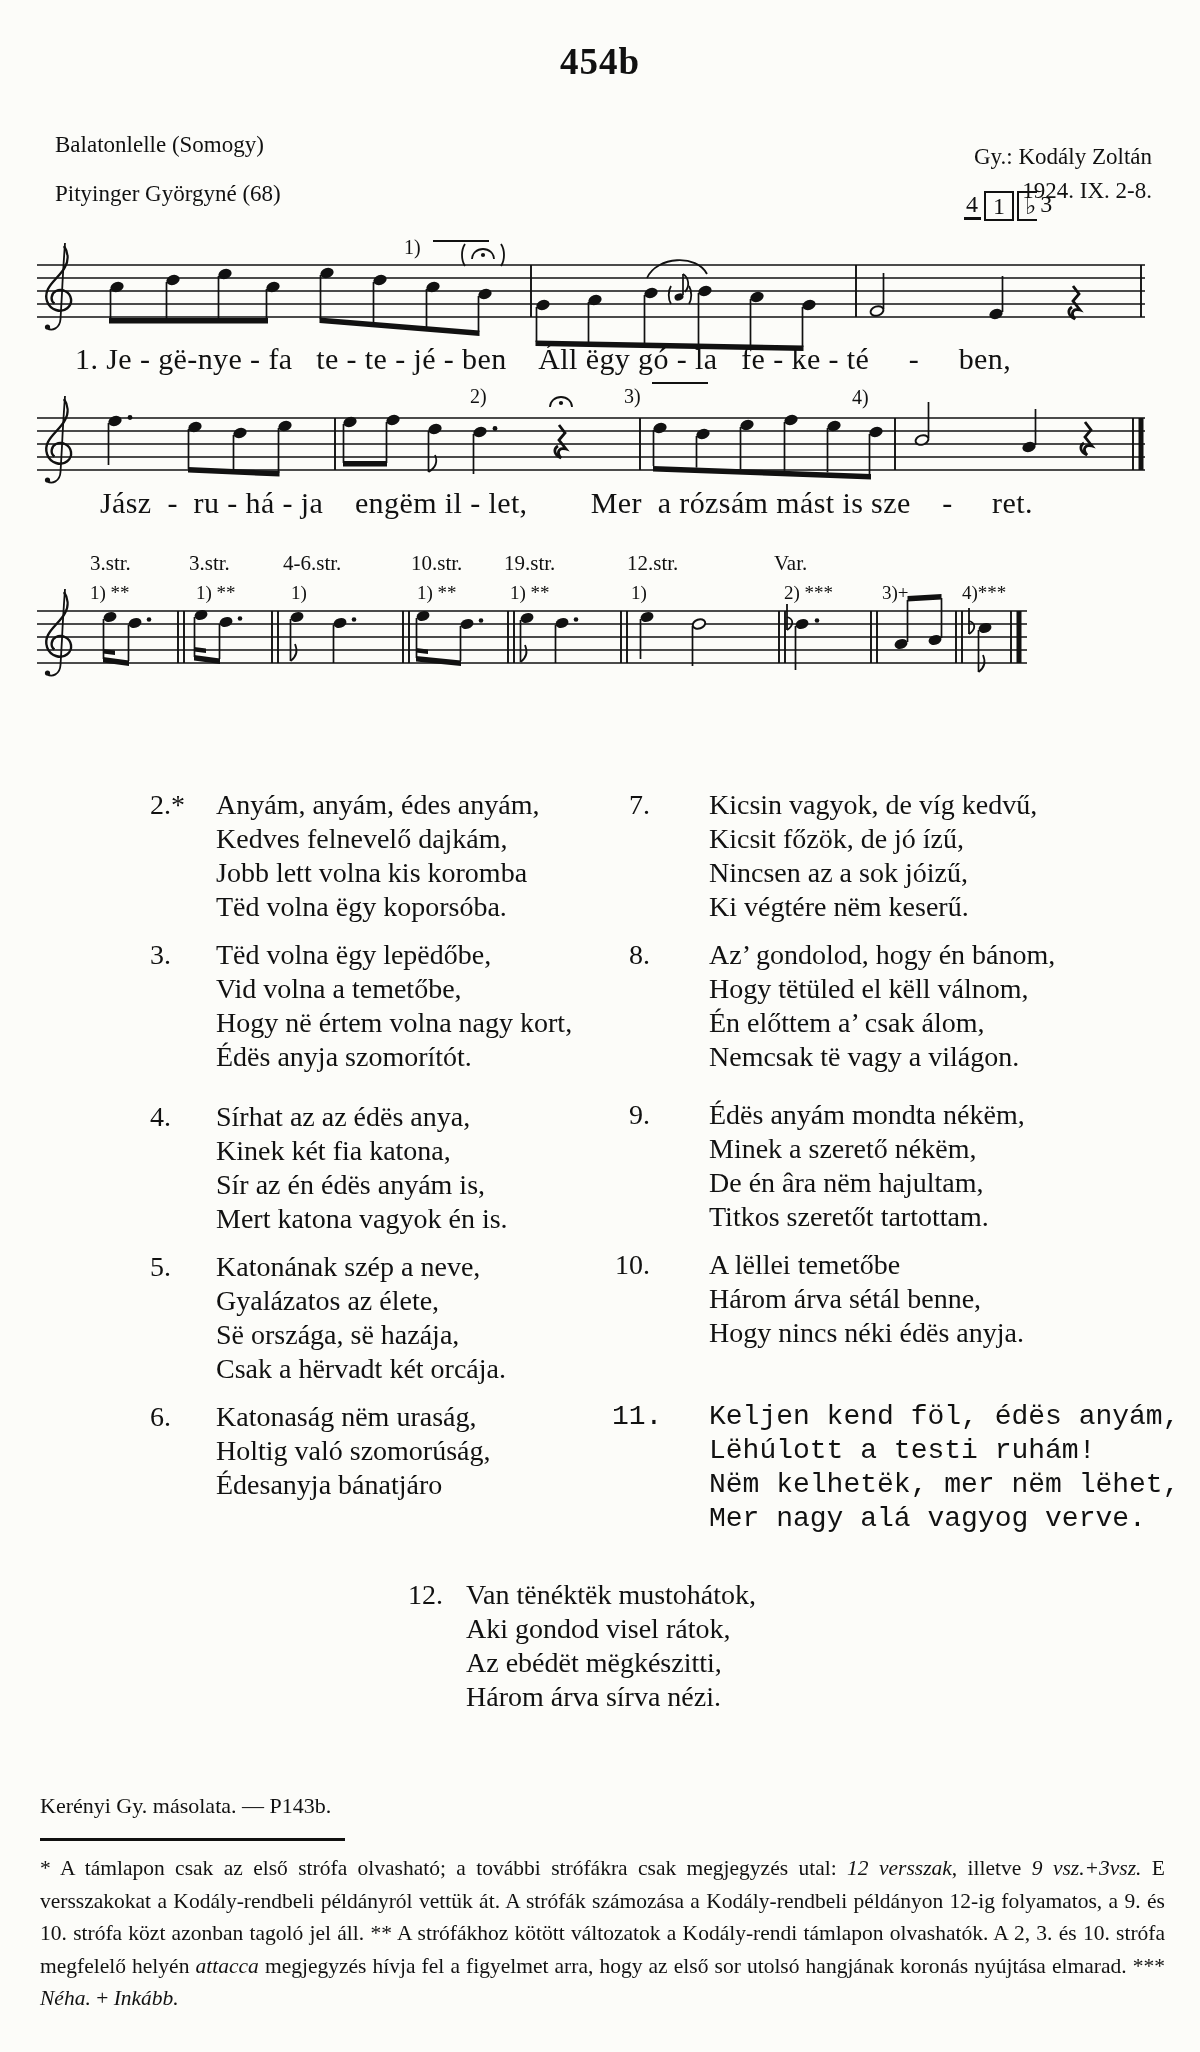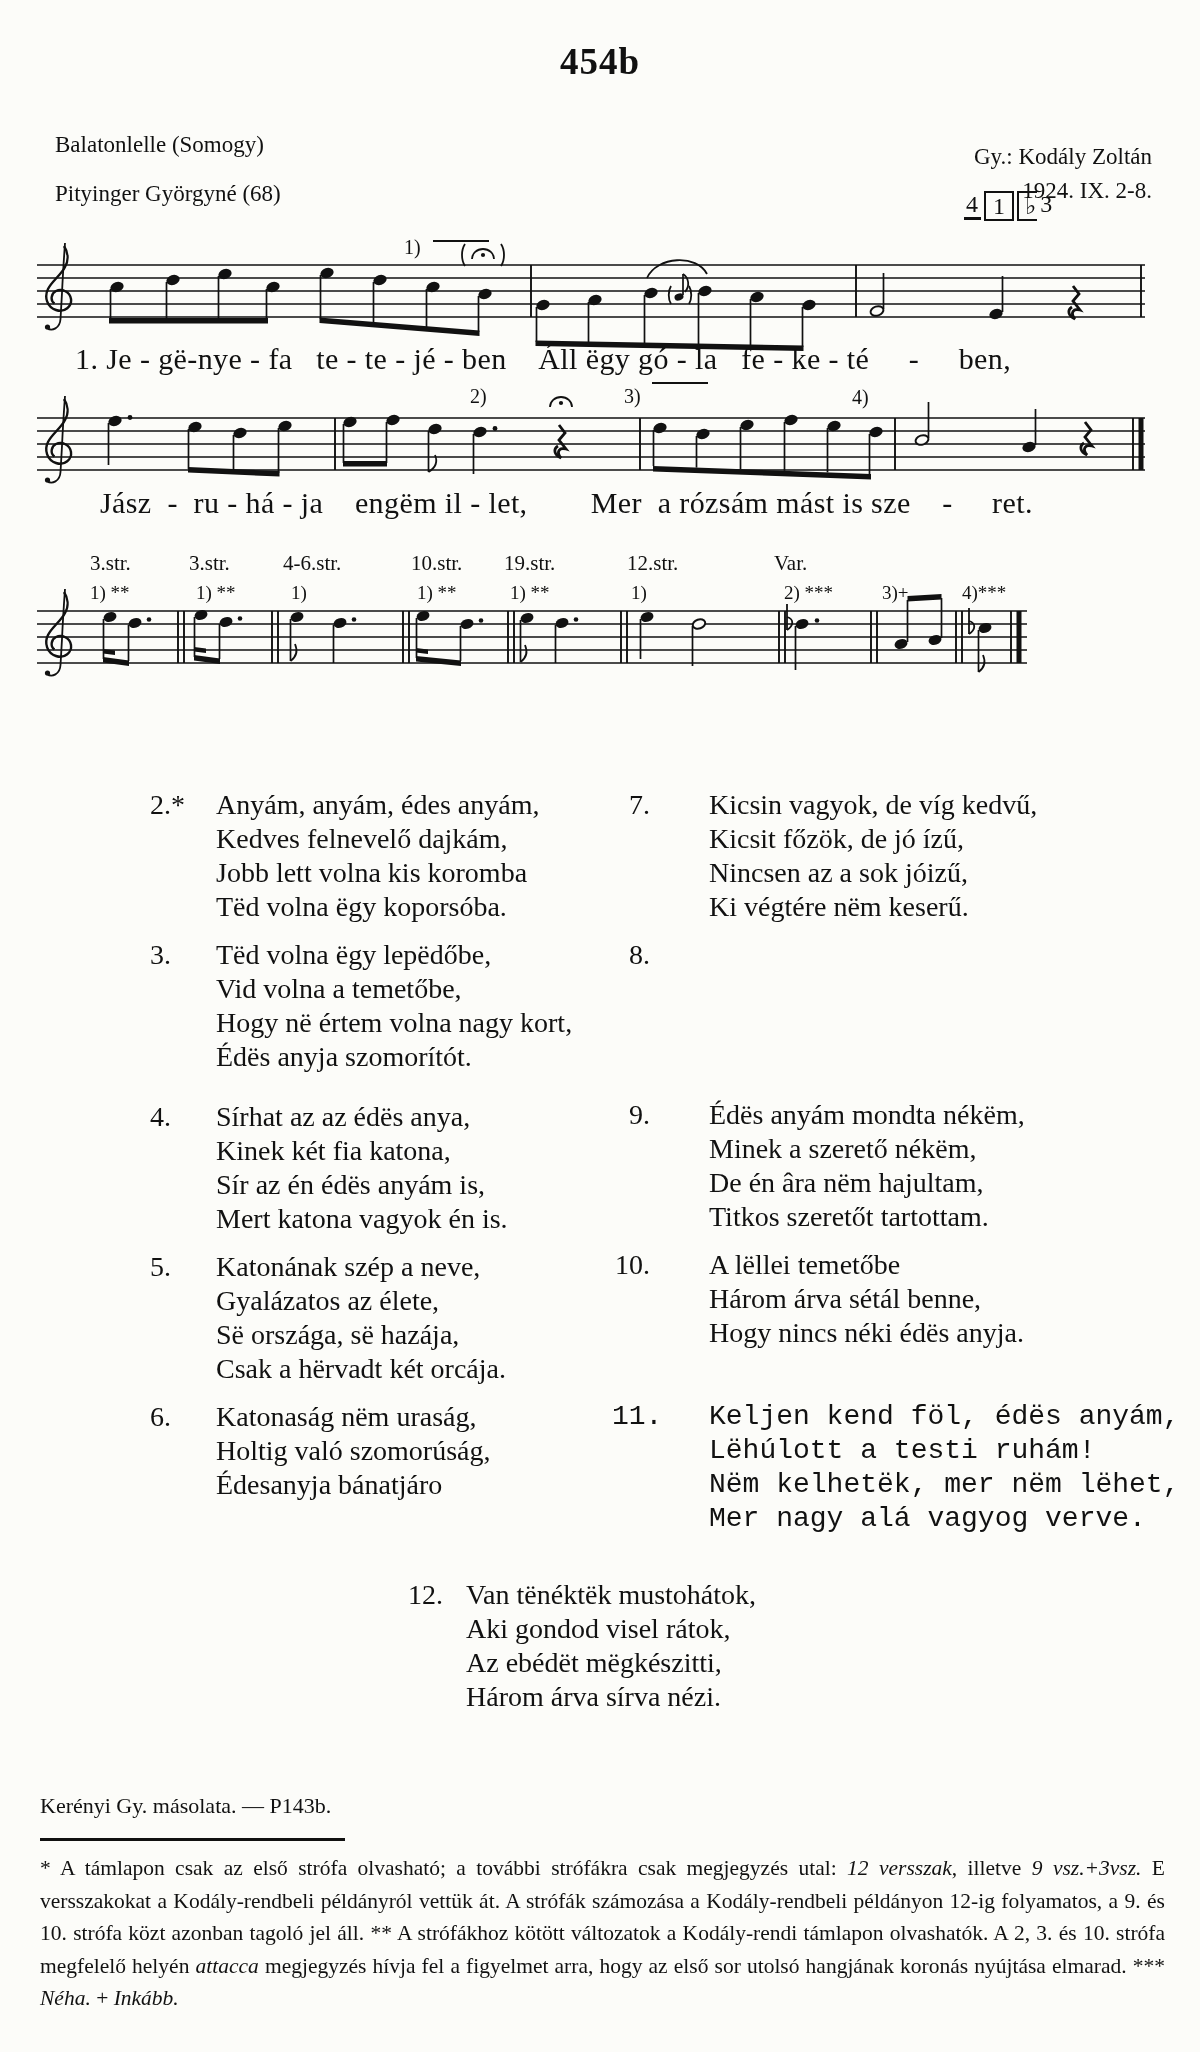--- a/index.html
+++ b/index.html
@@ -435,20 +435,26 @@
     <span class="vnum">7.</span>
     <div class="vlines">
       <div>Kicsin vagyok, de víg kedvű,</div>
       <div>Kicsit főzök, de jó ízű,</div>
       <div>Nincsen az a sok jóizű,</div>
       <div>Ki végtére nëm keserű.</div>
     </div>
   </div>
   <div class="verse col-right" style="left:612px; top:938px;">
     <span class="vnum">8.</span>
+    <div class="vlines">
+      <div>Az’ gondolod, hogy én bánom,</div>
+      <div>Hogy tëtüled el këll válnom,</div>
+      <div>Én előttem a’ csak álom,</div>
+      <div>Nemcsak të vagy a világon.</div>
+    </div>
   </div>
   <div class="verse col-right" style="left:612px; top:1098px;">
     <span class="vnum">9.</span>
     <div class="vlines">
       <div>Édës anyám mondta nékëm,</div>
       <div>Minek a szerető nékëm,</div>
       <div>De én âra nëm hajultam,</div>
       <div>Titkos szeretőt tartottam.</div>
     </div>
   </div>

